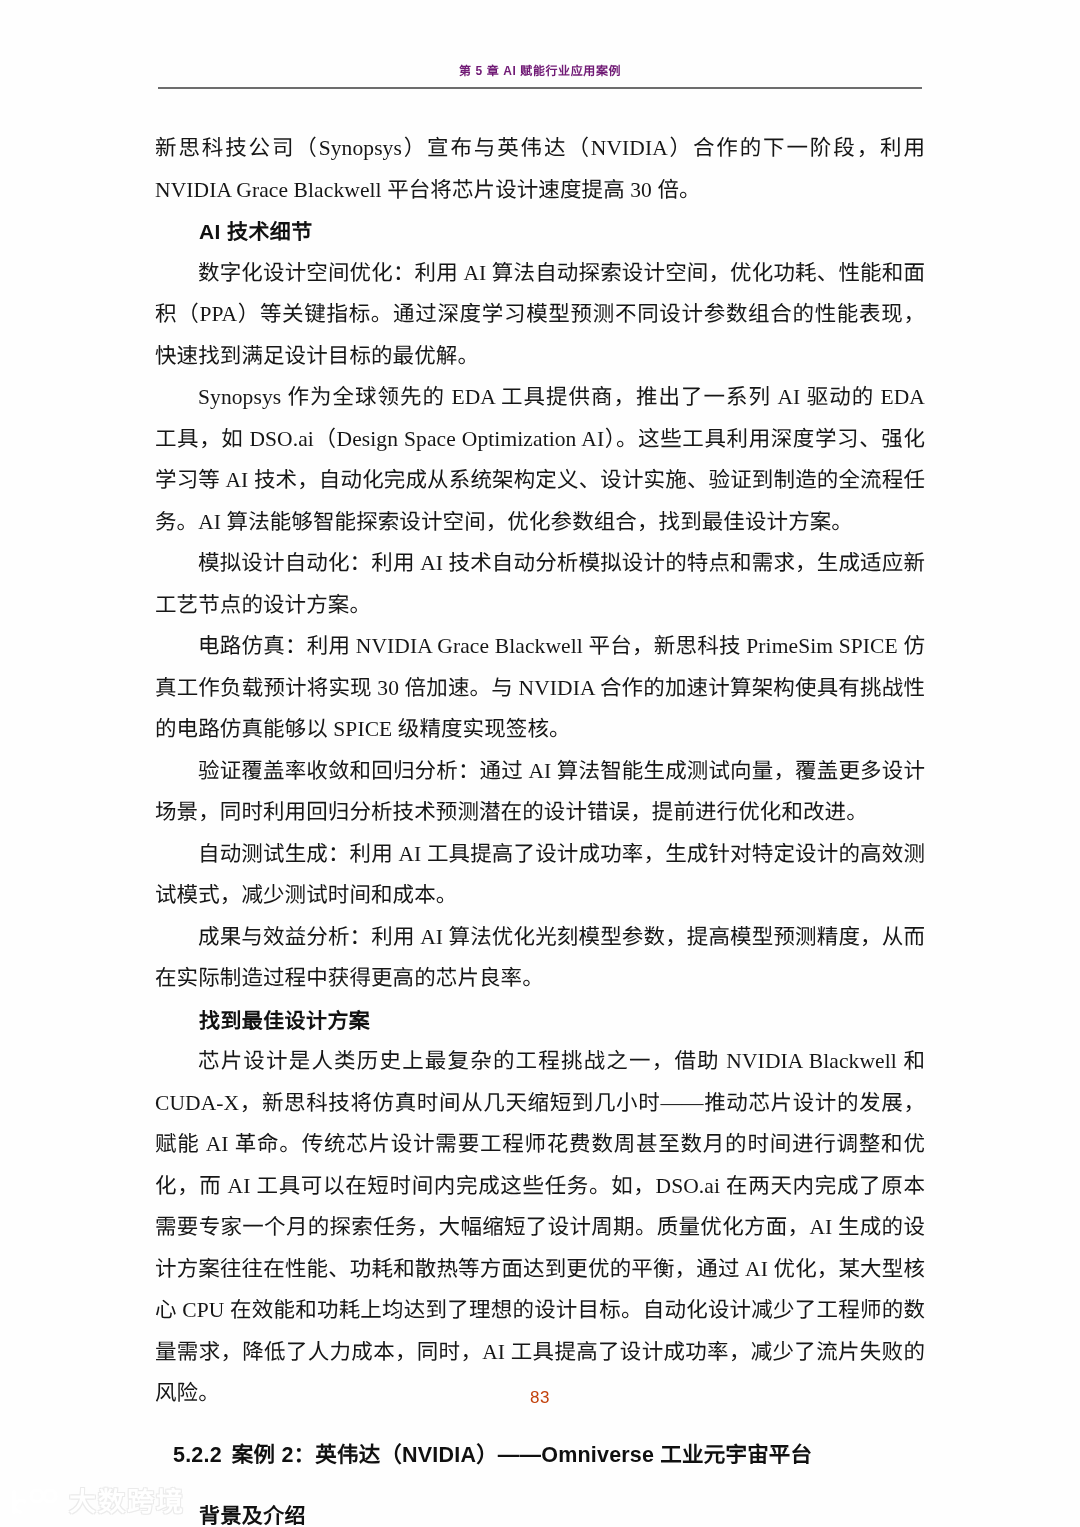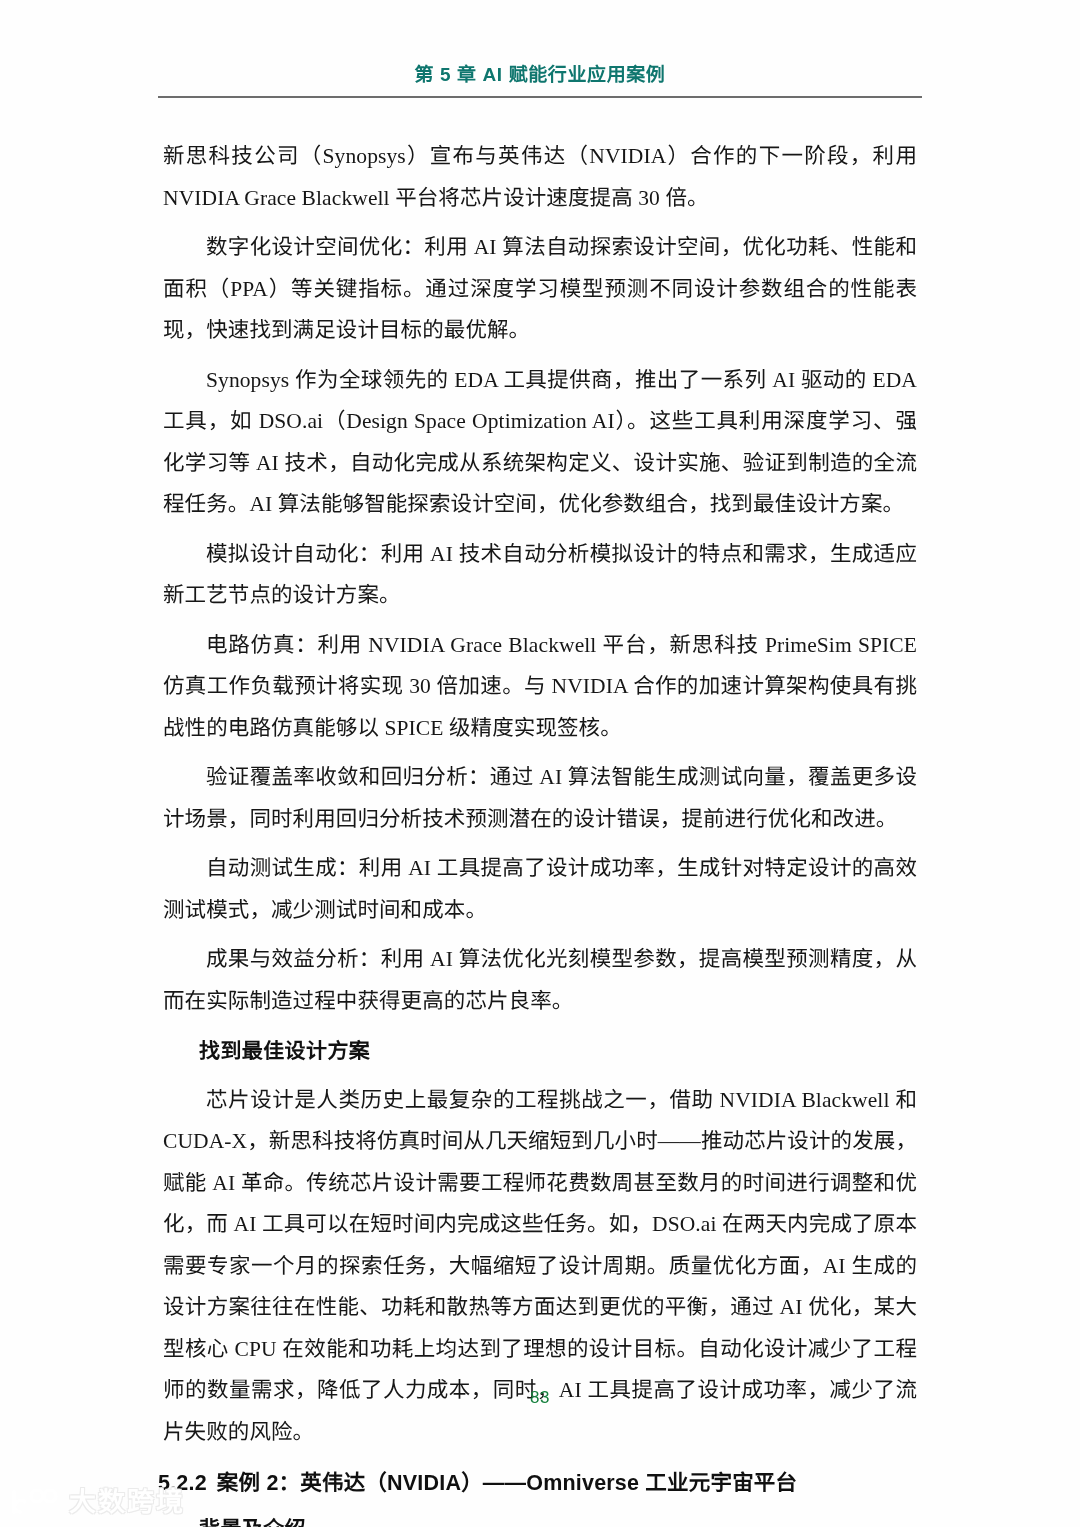--- a/index.html
+++ b/index.html
@@ -28,43 +28,43 @@
   .header-block {
     position: absolute;
     left: 158px;
     top: 64px;
     width: 764px;
   }
   .header-title {
     text-align: center;
     font-family: "Liberation Sans", "DejaVu Sans", sans-serif;
     font-weight: bold;
-    font-size: 19px;
+    font-size: 12px;
     letter-spacing: 0.6px;
-    color: #0f766e;
+    color: #701a75;
     line-height: 1.2;
     white-space: nowrap;
   }
   .header-rule {
     margin-top: 9px;
     height: 0;
     border-top: 2.2px solid #6d6d6d;
     width: 100%;
   }
 
   
   .content {
     position: absolute;
     left: 155px;
     top: 128px;
     width: 770px;
   }
 
   p.para {
-    margin: 8px;
+    margin: 0;
     font-size: 21.5px;
     line-height: 41.5px;
     text-align: justify;
     text-justify: inter-character;
     letter-spacing: 0.1px;
     color: #161616;
     font-family: "Liberation Serif", "DejaVu Serif", serif;
   }
   p.para.indent {
     text-indent: 43px;
@@ -75,21 +75,21 @@
     font-family: "Liberation Sans", "DejaVu Sans", sans-serif;
     font-weight: bold;
     font-size: 21px;
     line-height: 41.5px;
     text-indent: 44px;
     letter-spacing: 0.4px;
     color: #111111;
   }
 
   h2.section-head {
-    margin: 3px;
+    margin: 18px;
     font-family: "Liberation Sans", "DejaVu Sans", sans-serif;
     font-weight: bold;
     font-size: 21.5px;
     line-height: 44px;
     letter-spacing: 0.2px;
     color: #101010;
     white-space: nowrap;
   }
   h2.section-head .num {
     margin-right: 10px;
@@ -101,21 +101,21 @@
 
   
   .folio {
     position: absolute;
     left: 0;
     right: 0;
     top: 1388px;
     text-align: center;
     font-family: "Liberation Sans", "DejaVu Sans", sans-serif;
     font-size: 17px;
-    color: #15803d;
+    color: #c2410c;
     letter-spacing: 0.5px;
   }
 
   
   .watermark {
     position: absolute;
     left: 8px;
     bottom: 8px;
     display: flex;
     align-items: center;
@@ -150,20 +150,21 @@
 
   <div class="header-block">
     <div class="header-title">第 5 章  AI 赋能行业应用案例</div>
     <div class="header-rule"></div>
   </div>
 
   <div class="content">
 
     <p class="para">新思科技公司（Synopsys）宣布与英伟达（NVIDIA）合作的下一阶段，利用 NVIDIA Grace Blackwell 平台将芯片设计速度提高 30 倍。</p>
 
+    <h3 class="subhead">AI 技术细节</h3>
 
     <p class="para indent">数字化设计空间优化：利用 AI 算法自动探索设计空间，优化功耗、性能和面积（PPA）等关键指标。通过深度学习模型预测不同设计参数组合的性能表现，快速找到满足设计目标的最优解。</p>
 
     <p class="para indent">Synopsys 作为全球领先的 EDA 工具提供商，推出了一系列 AI 驱动的 EDA 工具，如 DSO.ai（Design Space Optimization AI）。这些工具利用深度学习、强化学习等 AI 技术，自动化完成从系统架构定义、设计实施、验证到制造的全流程任务。AI 算法能够智能探索设计空间，优化参数组合，找到最佳设计方案。</p>
 
     <p class="para indent">模拟设计自动化：利用 AI 技术自动分析模拟设计的特点和需求，生成适应新工艺节点的设计方案。</p>
 
     <p class="para indent">电路仿真：利用 NVIDIA Grace Blackwell 平台，新思科技 PrimeSim SPICE 仿真工作负载预计将实现 30 倍加速。与 NVIDIA 合作的加速计算架构使具有挑战性的电路仿真能够以 SPICE 级精度实现签核。</p>
 
     <p class="para indent">验证覆盖率收敛和回归分析：通过 AI 算法智能生成测试向量，覆盖更多设计场景，同时利用回归分析技术预测潜在的设计错误，提前进行优化和改进。</p>

